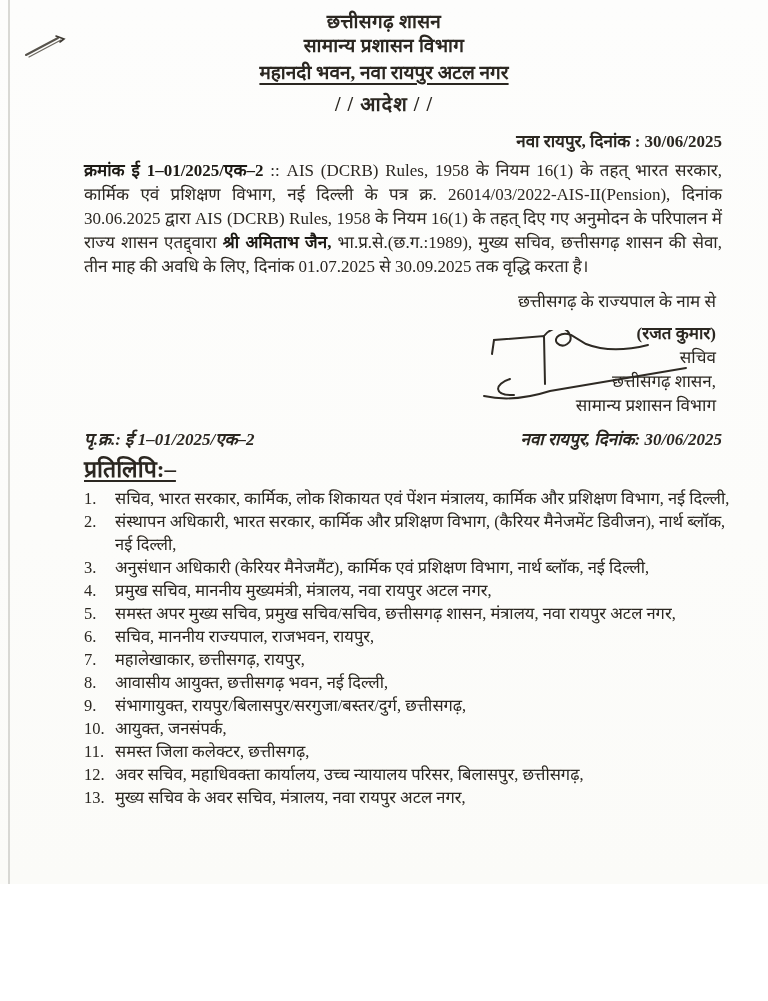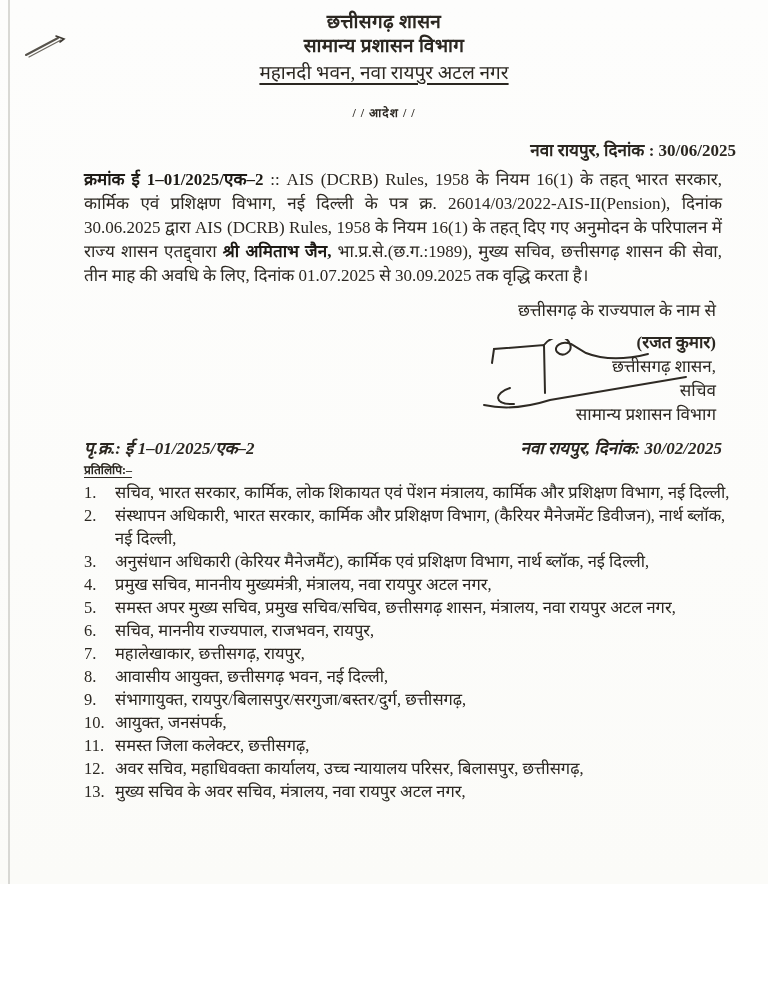--- a/index.html
+++ b/index.html
@@ -15,27 +15,27 @@
   .scan-edge{
     position:absolute;left:8px;top:0;width:2px;height:100%;
     background:#cfcfcb;opacity:.8;
   }
   .pen-mark{position:absolute;left:18px;top:24px;}
 
   
   .header{padding-top:10px;text-align:center;line-height:24px;}
   .h-line{font-size:19px;font-weight:600;letter-spacing:.3px;}
   .h-line4{
-    display:inline-block;margin-top:3px;font-size:19px;font-weight:400;
+    display:inline-block;margin-top:3px;font-size:19px;font-weight:700;
     text-decoration:underline;text-underline-offset:4px;text-decoration-thickness:1.5px;
   }
-  .order-title{margin-top:15px;font-size:12px;font-weight:600;letter-spacing:1px;}
+  .order-title{margin-top:6px;font-size:20px;font-weight:600;letter-spacing:1px;}
 
   .date-line{
-    margin:13px 32px 0 0;text-align:right;
+    margin:13px 46px 0 0;text-align:right;
     font-size:17px;font-weight:600;
   }
 
   .order-paragraph{
     margin:7px 46px 0 84px;
     font-size:17px;line-height:24px;text-align:justify;
   }
   .bold-seg{font-weight:700;color:#1d1a15;}
 
   
@@ -50,21 +50,21 @@
     pointer-events:none;
   }
 
   
   .endorse-row{
     display:flex;justify-content:space-between;
     margin:9px 46px 0 84px;
     font-size:17px;font-weight:600;font-style:italic;
   }
   .copies-label{
-    margin:2px 0 0 84px;font-size:12px;font-weight:600;
+    margin:2px 0 0 84px;font-size:23px;font-weight:600;
     text-decoration:underline;text-underline-offset:3px;
     display:inline-block;
   }
   ol.copies-list{
     margin:3px 36px 0 84px;padding:0;
     list-style:none;counter-reset:copies;
     font-size:16.5px;line-height:23px;
   }
   ol.copies-list li{
     position:relative;padding-left:31px;counter-increment:copies;
@@ -118,28 +118,28 @@
     <svg class="sig-scribble" viewBox="0 0 300 78">
       <g fill="none" stroke="#2e2a24" stroke-width="2" stroke-linecap="round">
         <path d="M78 24 L80 10 L130 6 L131 54"></path>
         <path d="M130 6 C138 -4 152 -5 156 5 C159 13 149 19 143 13 C139 8 147 1 157 5 L172 14 C192 22 214 20 234 15"></path>
         <path d="M70 66 C92 71 114 68 136 61 L272 38"></path>
         <path d="M96 49 C80 54 79 66 100 65"></path>
       </g>
     </svg>
 
     <div class="sig-name">(रजत कुमार)</div>
+    <div>सचिव</div>
     <div>छत्तीसगढ़ शासन,</div>
-    <div>सचिव</div>
     <div>सामान्य प्रशासन विभाग</div>
   </div>
 
   <div class="endorse-row">
     <span>पृ.क्र.: ई 1–01/2025/एक–2</span>
-    <span>नवा रायपुर, दिनांक: 30/02/2025</span>
+    <span>नवा रायपुर, दिनांक: 30/06/2025</span>
   </div>
 
   <span class="copies-label">प्रतिलिपि:–</span>
 
   <ol class="copies-list">
     <li>सचिव, भारत सरकार, कार्मिक, लोक शिकायत एवं पेंशन मंत्रालय, कार्मिक और प्रशिक्षण विभाग, नई दिल्ली,</li>
     <li>संस्थापन अधिकारी, भारत सरकार, कार्मिक और प्रशिक्षण विभाग, (कैरियर मैनेजमेंट डिवीजन), नार्थ ब्लॉक, नई दिल्ली,</li>
     <li>अनुसंधान अधिकारी (केरियर मैनेजमैंट), कार्मिक एवं प्रशिक्षण विभाग, नार्थ ब्लॉक, नई दिल्ली,</li>
     <li>प्रमुख सचिव, माननीय मुख्यमंत्री, मंत्रालय, नवा रायपुर अटल नगर,</li>
     <li>समस्त अपर मुख्य सचिव, प्रमुख सचिव/सचिव, छत्तीसगढ़ शासन, मंत्रालय, नवा रायपुर अटल नगर,</li>

